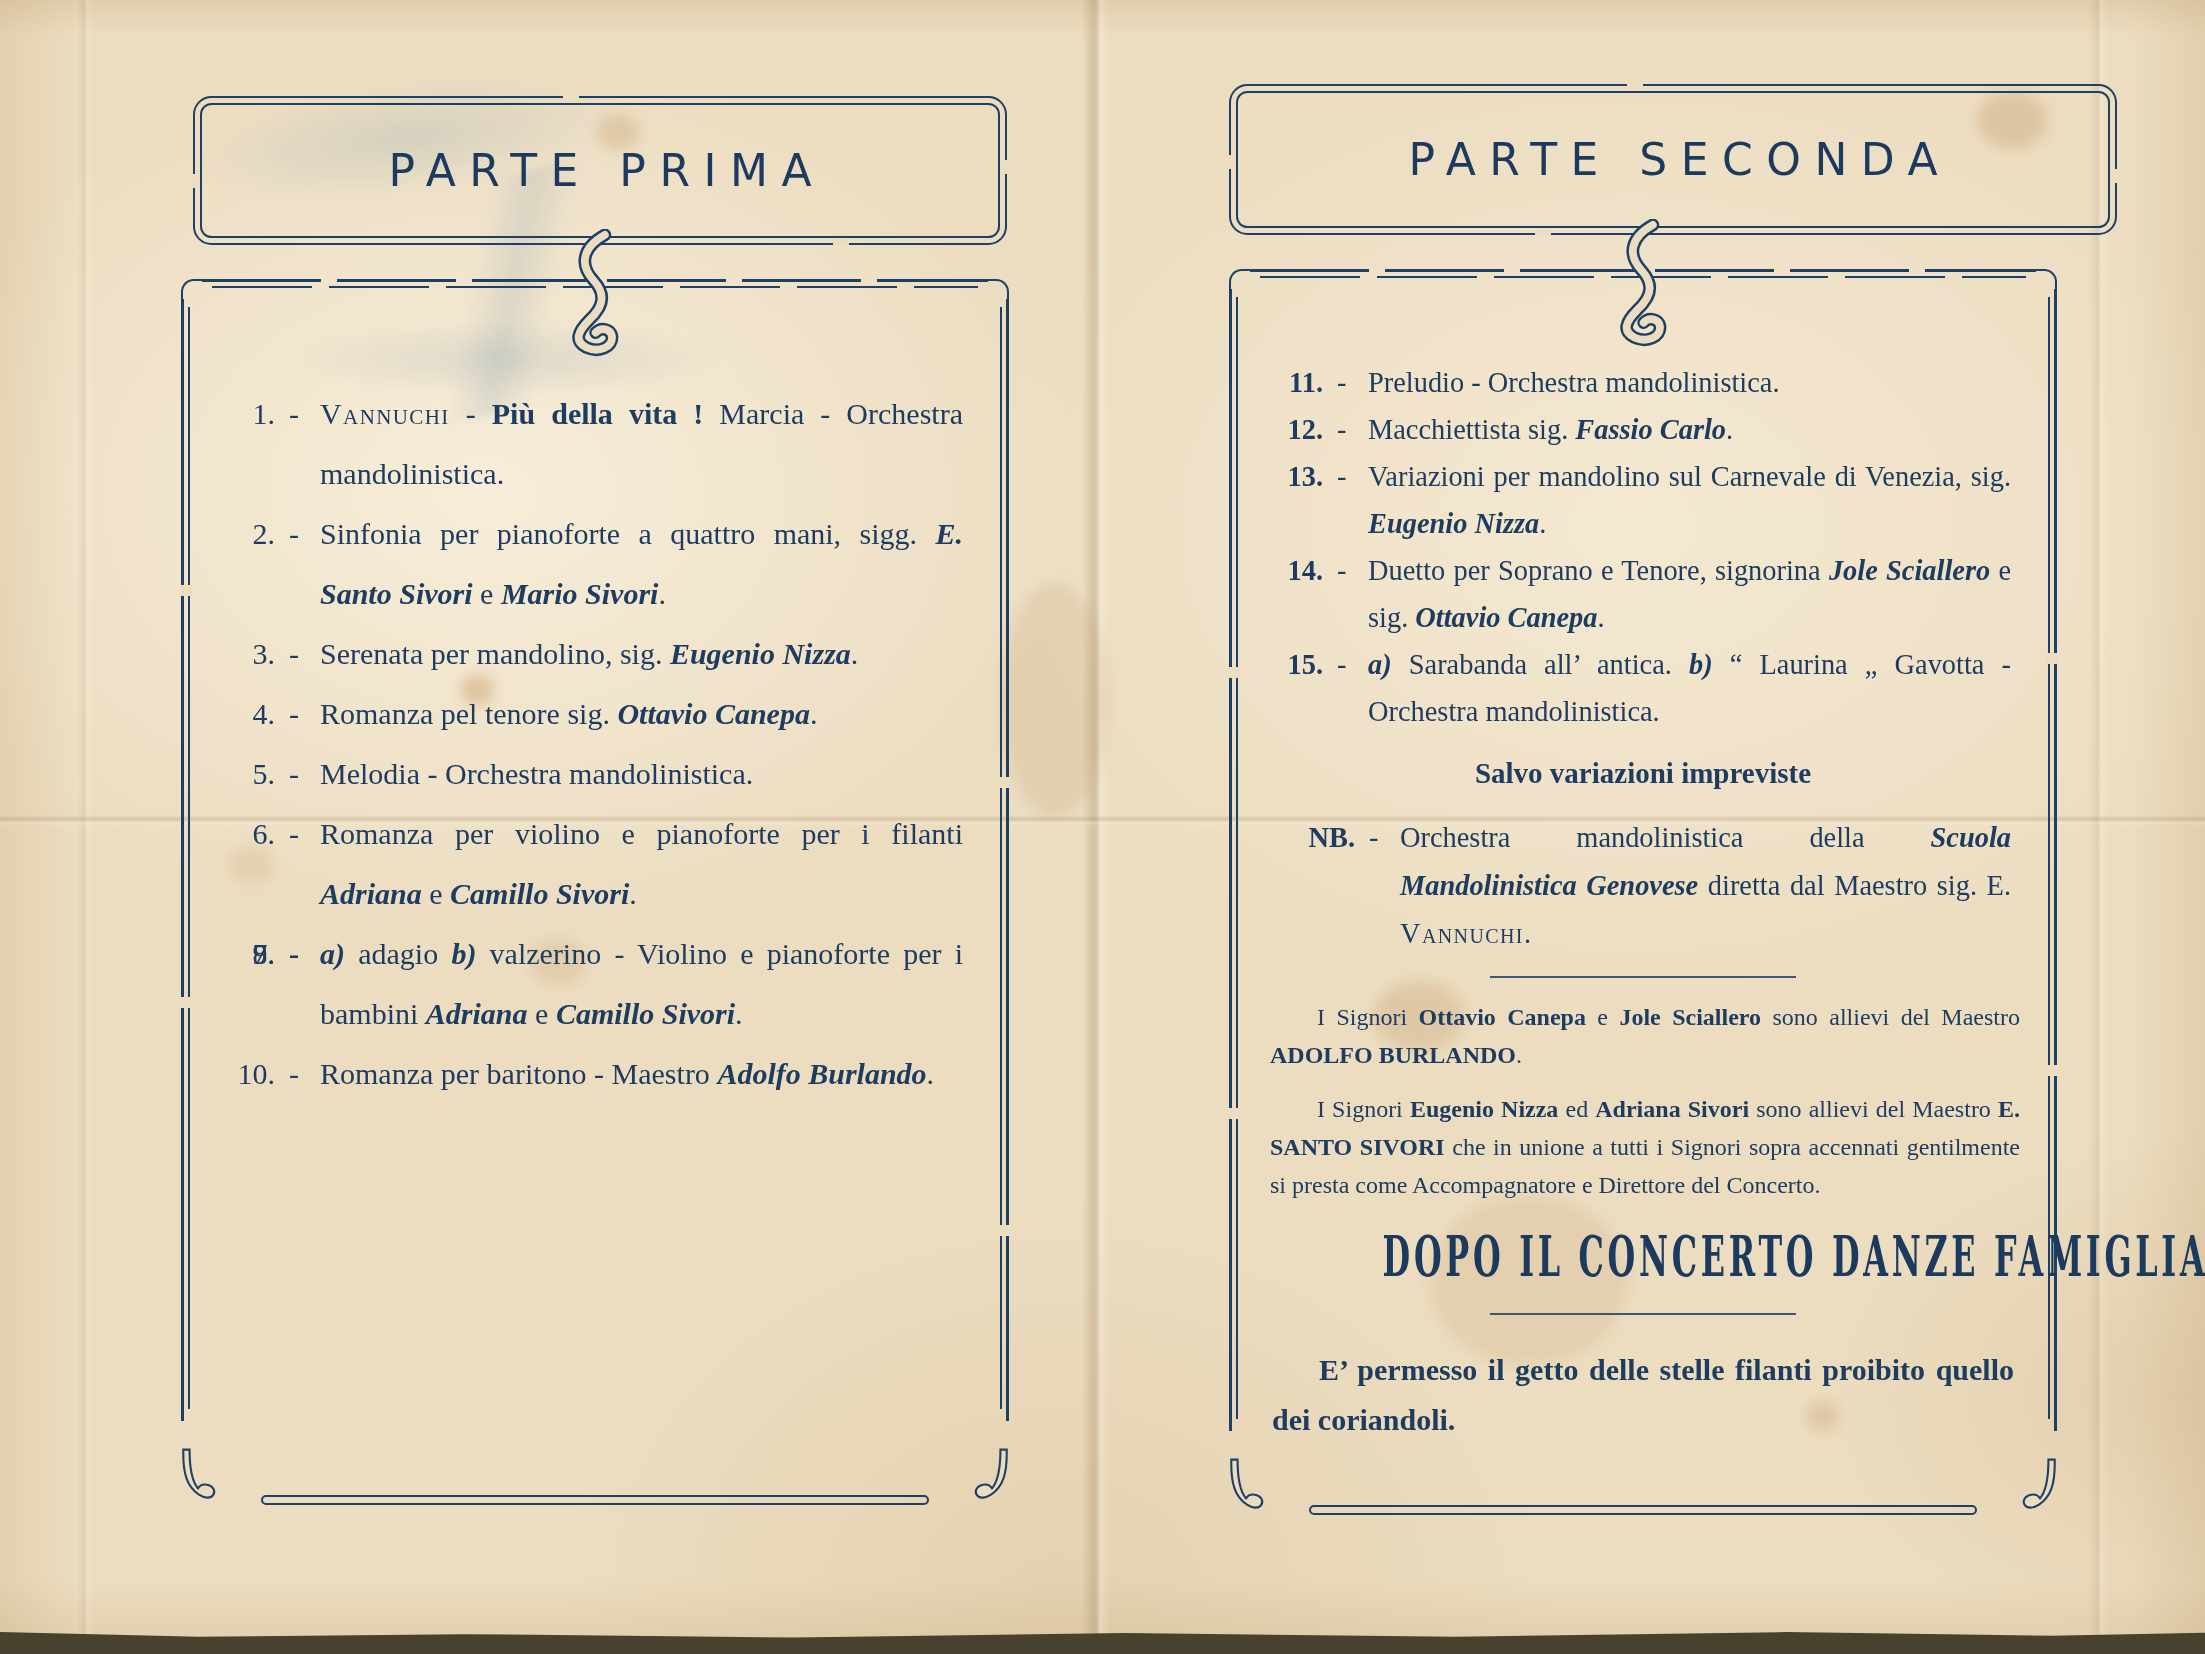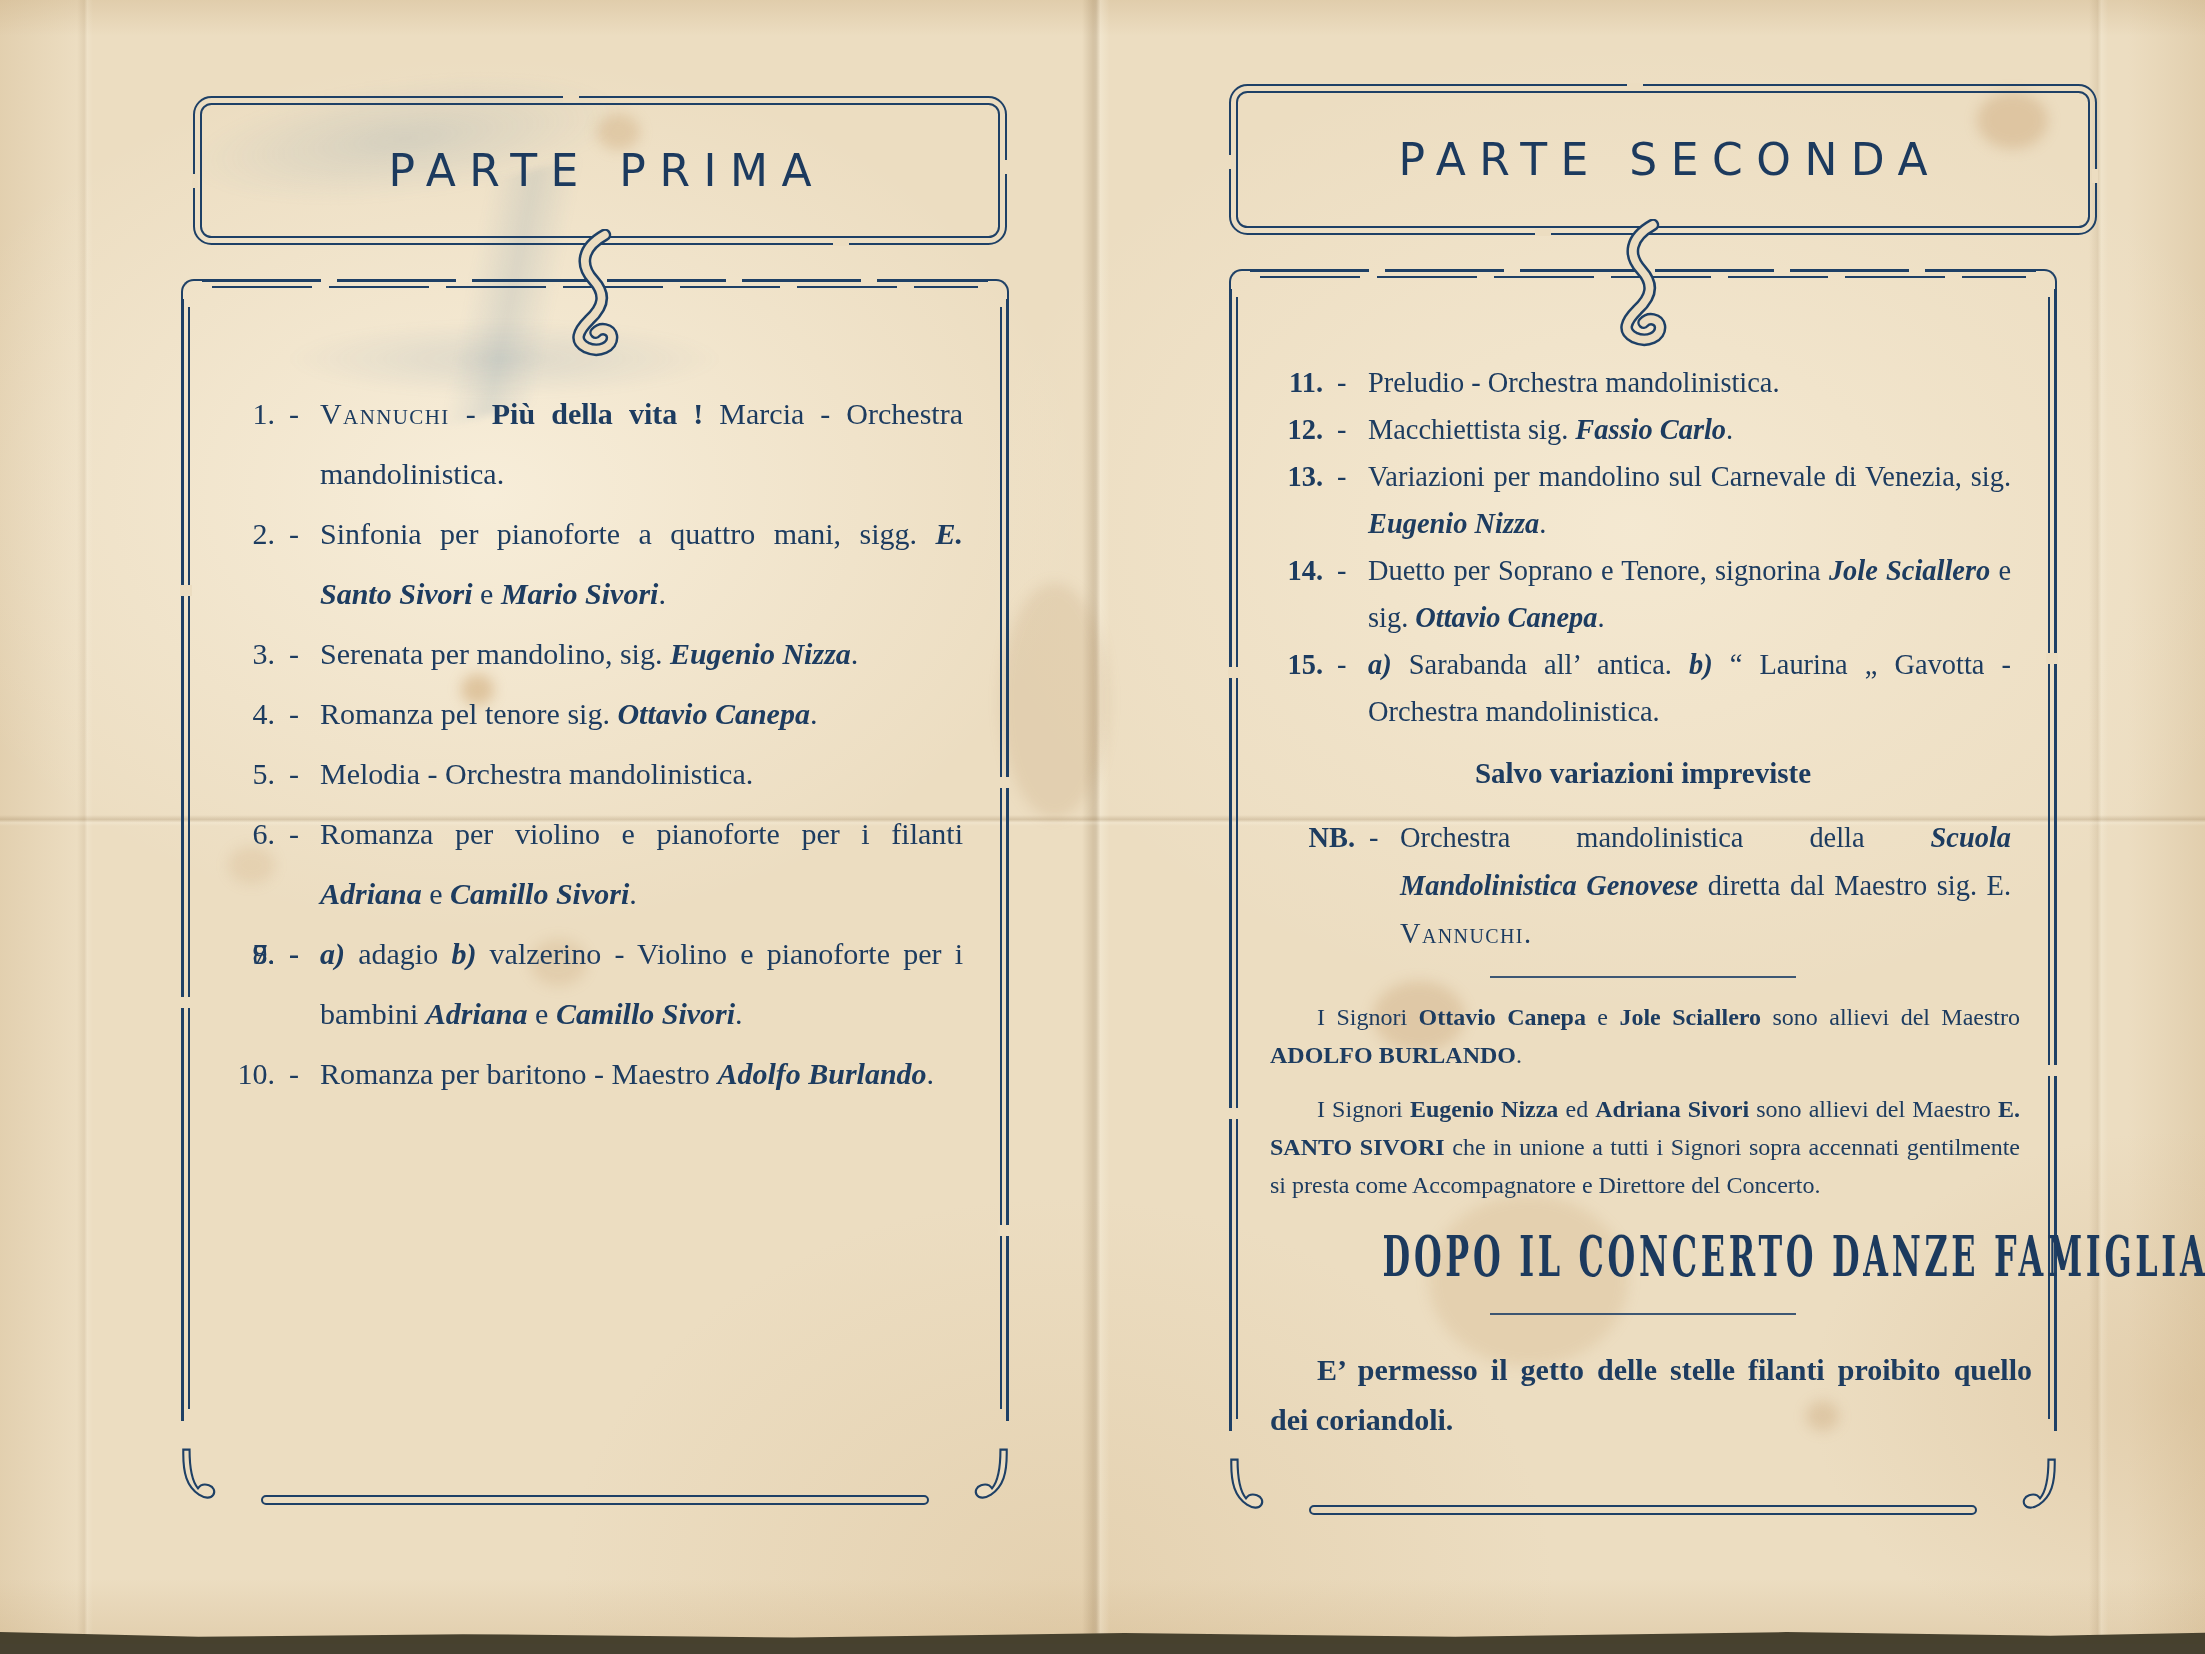--- a/index.html
+++ b/index.html
@@ -82,21 +82,21 @@
   .rule{height:2.1px;width:306px;margin:18.5px auto 0;background:var(--ink);opacity:.85;}
   .credits{margin-top:20px;padding:0 37px 0 41px;font-size:24px;line-height:38px;text-align:justify;}
   .credits p{margin:0;text-indent:47px;}
   .credits p + p{margin-top:15.6px;}
   .banner{margin-top:30px;text-align:center;height:61px;}
   .banner span{
     display:inline-block;font-family:"DejaVu Serif", serif;font-weight:bold;
     font-size:43px;letter-spacing:5px;color:#1c3a5e;
     transform:scale(0.74,1.30);transform-origin:center;white-space:nowrap;
   }
-  .closing{margin-top:30px;padding:0 25px;font-weight:bold;font-size:30px;line-height:50px;text-align:justify;text-indent:47px;margin-left:16px;}
+  .closing{margin-top:30px;padding:0 43px;font-weight:bold;font-size:30px;line-height:50px;text-align:justify;text-indent:47px;}
 </style>
 </head>
 <body>
 
 <div class="sheet">
 
   <div class="crease-v crease-left"></div>
   <div class="crease-v crease-center"></div>
   <div class="crease-v crease-right"></div>
   <div class="crease-h"></div>
@@ -164,21 +164,21 @@
       </svg>
       <svg class="foot fr" viewBox="0 0 130 120">
         <path d="M12,0 L12,8 C12,44 18,70 42,86 C53,93 64,94 69,87 C74,80 70,71 61,68 C52,65 44,68 40,74 C28,60 24,34 24,0 Z" fill="#ecddc1" stroke="#1e4066" stroke-width="4"></path>
       </svg>
       <div class="bbar"></div>
     </div>
   </section>
 
   <section>
 
-    <div class="tframe" style="left:1229px;top:84px;width:868px;height:151px;">
+    <div class="tframe" style="left:1229px;top:84px;width:868px;height:151px;padding-left:20px;">
       <div class="tf-outer"></div>
       <div class="tf-inner"></div>
       <div class="gp" style="left:398px;top:-1.4px;width:15.6px;height:7.1px;"></div>
       <div class="gp" style="left:306px;bottom:-1.4px;width:15.6px;height:7.1px;"></div>
       <div class="gp" style="left:-1.4px;top:71px;width:6.4px;height:14.2px;"></div>
       <div class="gp" style="right:-1.4px;top:85px;width:6.4px;height:14.2px;"></div>
       <h1>PARTE SECONDA</h1>
     </div>
 
     <svg class="ribbon" style="left:1599px;top:219px;" width="85" height="128" viewBox="0 0 120 180">

